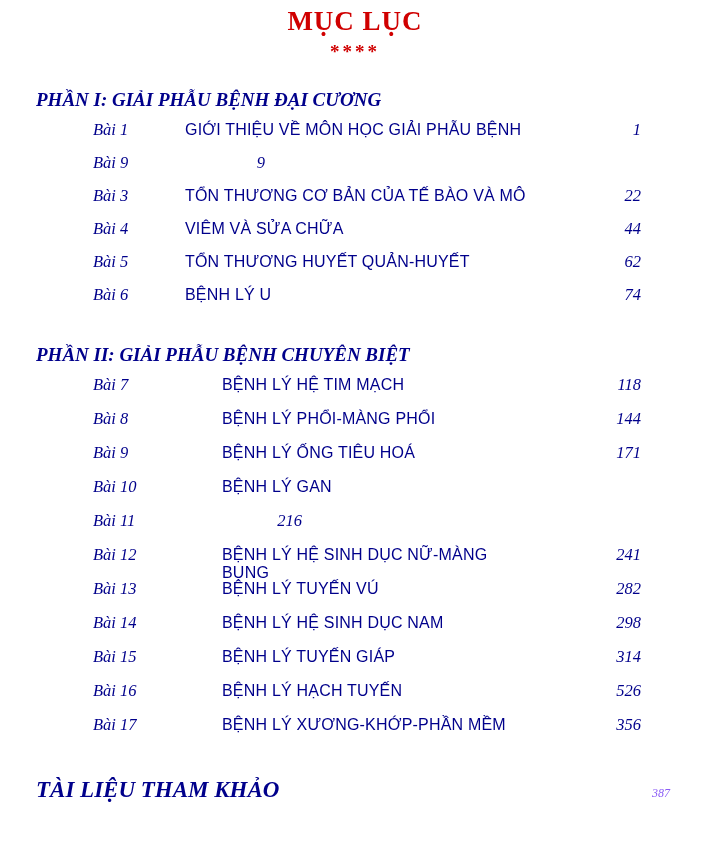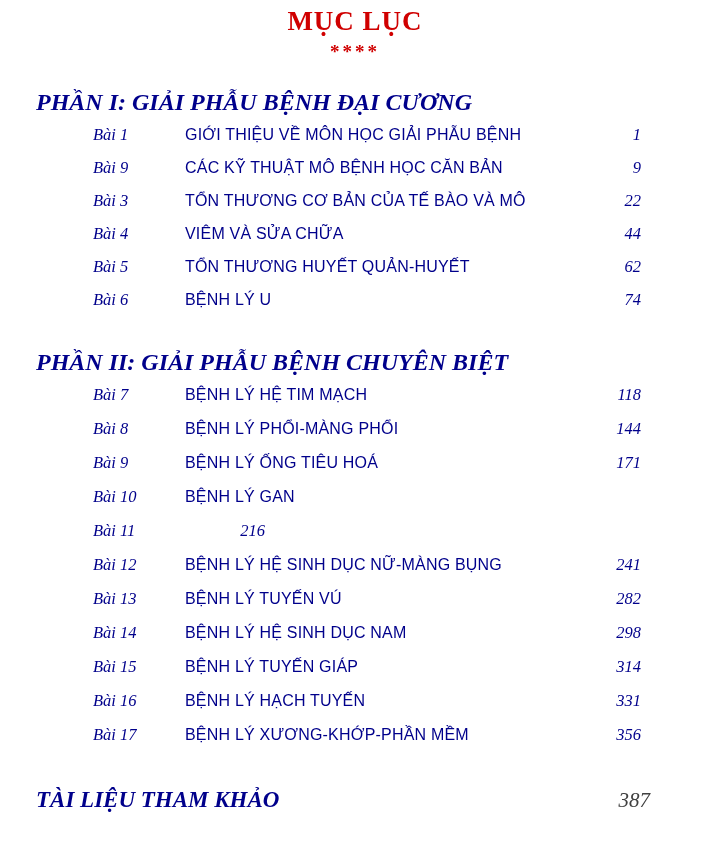--- a/index.html
+++ b/index.html
@@ -36,21 +36,21 @@
     font-family: "Liberation Serif", serif;
     font-weight: bold;
     font-size: 19px;
     letter-spacing: 3px;
     margin: 4px 0 0 0;
   }
   .part-heading {
     font-family: "Liberation Serif", serif;
     font-weight: bold;
     font-style: italic;
-    font-size: 24px;
+    font-size: 19px;
     color: #00008B;
     margin: 26px 0 8px 36px;
   }
   .toc-list {
     margin: 9px;
     padding: 0;
     list-style: none;
   }
   .toc-row {
     display: flex;
@@ -78,63 +78,62 @@
   }
   .toc-page {
     flex: 0 0 80px;
     text-align: right;
     padding-right: 60px;
     font-family: "Liberation Serif", serif;
     font-style: italic;
     font-size: 16.5px;
     color: #00008B;
   }
-  .section-two .toc-row { height: 34px; }
+  .section-two .toc-row { height: 34px; gap: 37px; }
   .references {
     display: flex;
     align-items: baseline;
     margin-top: 28px;
   }
   .ref-title {
     margin-left: 36px;
     font-family: "Liberation Serif", serif;
     font-weight: bold;
     font-style: italic;
     font-size: 23px;
     color: #00008B;
     flex: 1 1 auto;
   }
   .ref-page {
     flex: 0 0 80px;
     text-align: right;
-    padding-right: 60px;
-    font-family: "Liberation Serif", serif;
-    font-style: italic;
-    font-size: 21px;
-    color: #404040;
+    padding-right: 40px;
+    font-family: "Liberation Serif", serif;
+    font-style: italic;
+    font-size: 12px;
+    color: #8b5cf6;
   }
 </style>
 </head>
 <body>
 
 <div class="page">
 
   <div class="doc-title">MỤC LỤC</div>
   <div class="title-rule">****</div>
 
   <div class="part-heading">PHẦN I: GIẢI PHẪU BỆNH ĐẠI CƯƠNG</div>
   <ul class="toc-list section-one">
     <li class="toc-row">
       <span class="toc-num">Bài 1</span>
       <span class="toc-label">GIỚI THIỆU VỀ MÔN HỌC GIẢI PHẪU BỆNH</span>
       <span class="toc-page">1</span>
     </li>
     <li class="toc-row">
       <span class="toc-num">Bài 9</span>
-      <span class="toc-label">CÁC KỸ THUẬT MÔ BỆNH HỌC CĂN BẢN</span>
       <span class="toc-page">9</span>
     </li>
     <li class="toc-row">
       <span class="toc-num">Bài 3</span>
       <span class="toc-label">TỔN THƯƠNG CƠ BẢN CỦA TẾ BÀO VÀ MÔ</span>
       <span class="toc-page">22</span>
     </li>
     <li class="toc-row">
       <span class="toc-num">Bài 4</span>
       <span class="toc-label">VIÊM VÀ SỬA CHỮA</span>
@@ -193,21 +192,21 @@
       <span class="toc-page">298</span>
     </li>
     <li class="toc-row">
       <span class="toc-num">Bài 15</span>
       <span class="toc-label">BỆNH LÝ TUYẾN GIÁP</span>
       <span class="toc-page">314</span>
     </li>
     <li class="toc-row">
       <span class="toc-num">Bài 16</span>
       <span class="toc-label">BỆNH LÝ HẠCH TUYẾN</span>
-      <span class="toc-page">331</span>
+      <span class="toc-page">526</span>
     </li>
     <li class="toc-row">
       <span class="toc-num">Bài 17</span>
       <span class="toc-label">BỆNH LÝ XƯƠNG-KHỚP-PHẦN MỀM</span>
       <span class="toc-page">356</span>
     </li>
   </ul>
 
   <div class="references">
     <span class="ref-title">TÀI LIỆU THAM KHẢO</span>

